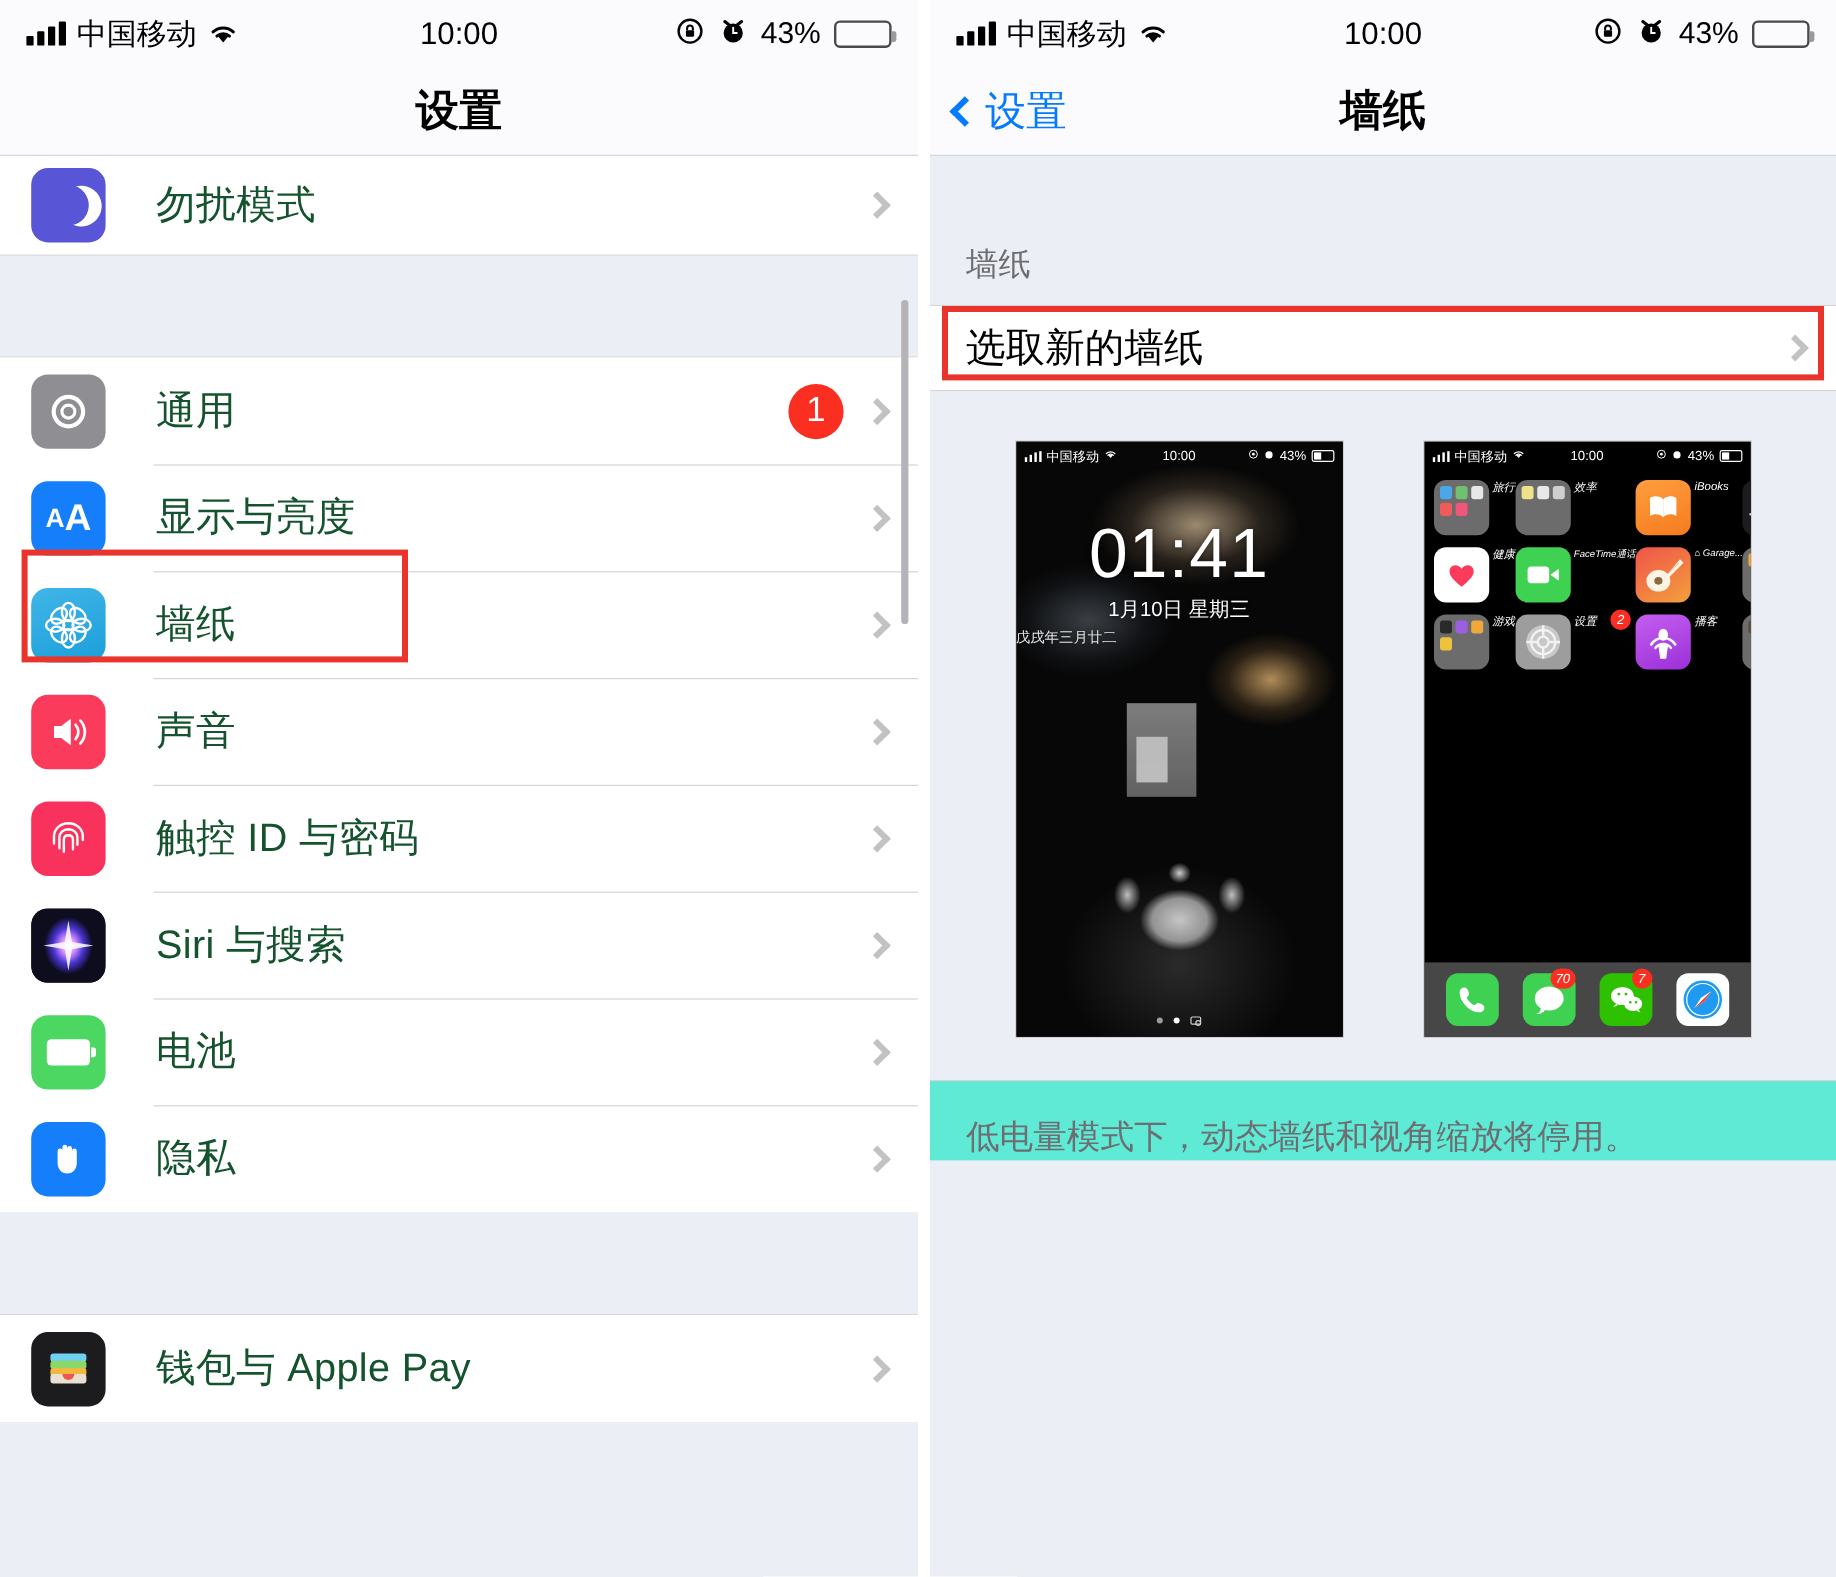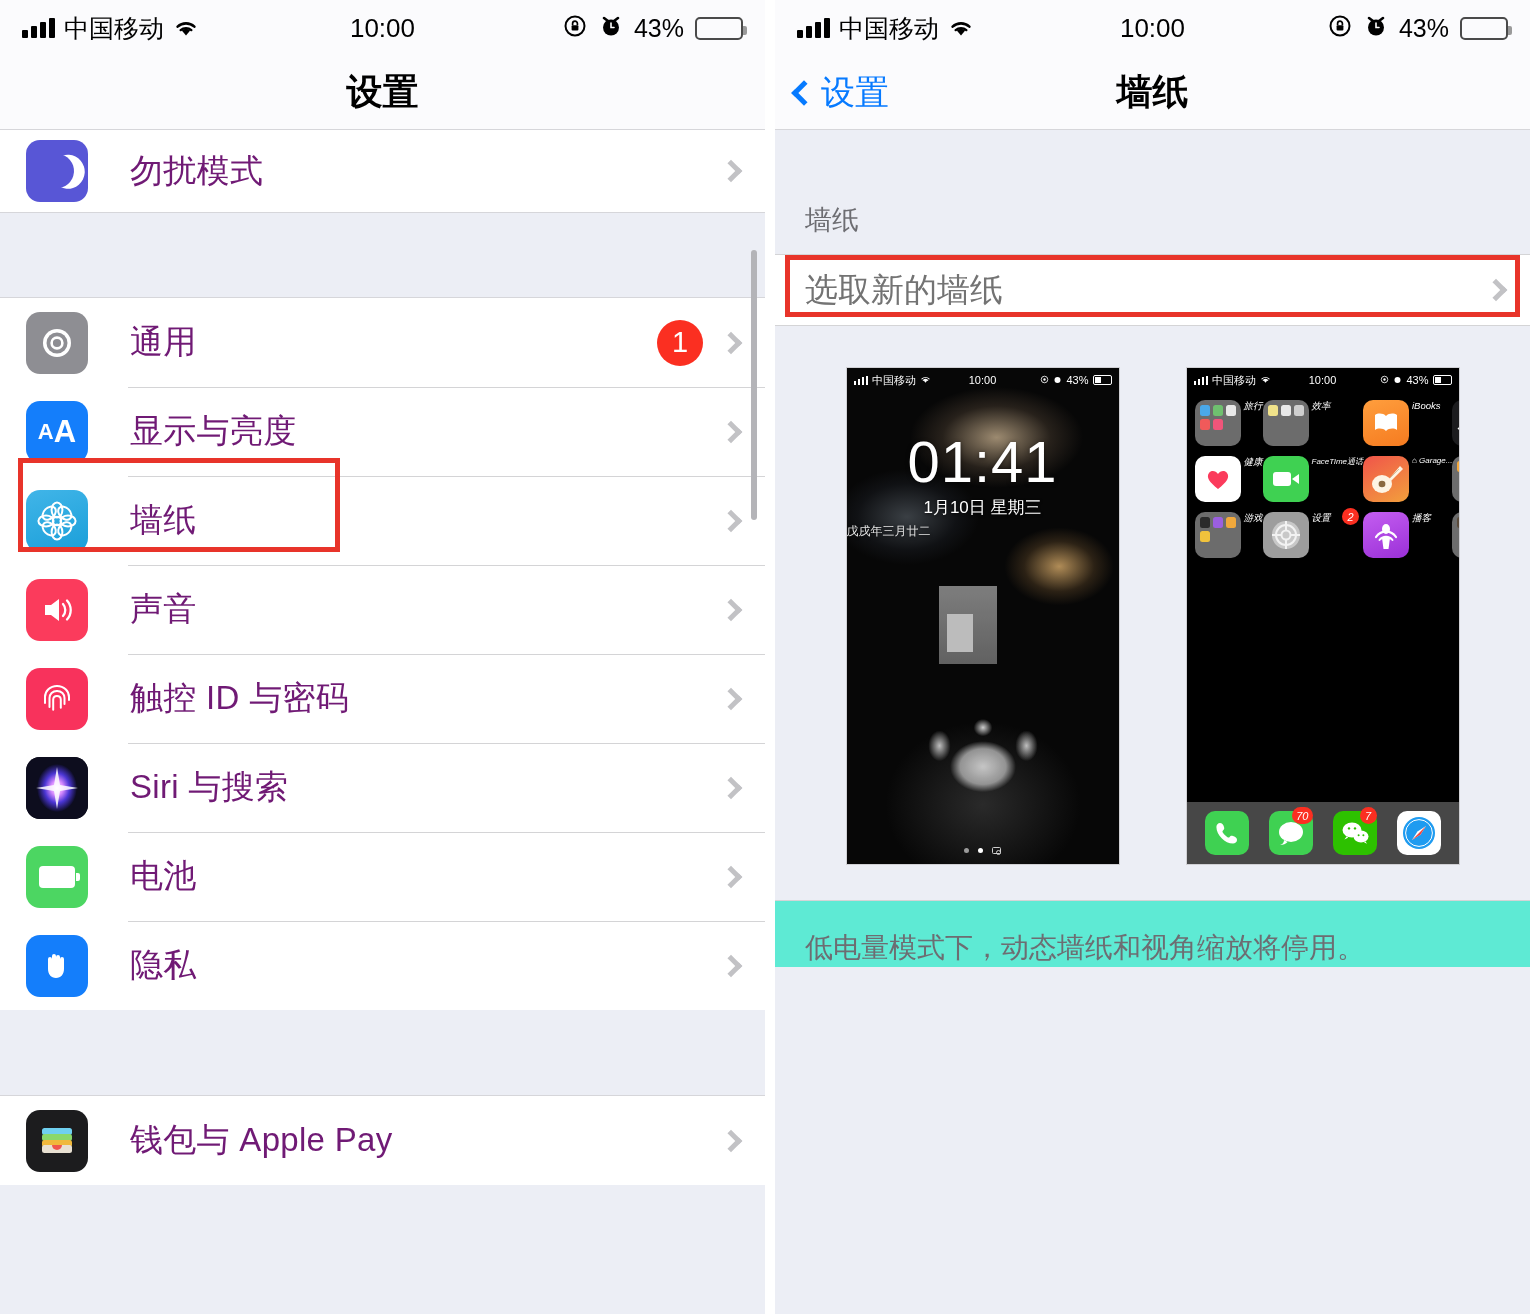--- a/index.html
+++ b/index.html
@@ -85,21 +85,21 @@
   .row + .row::before {
     content:""; position:absolute; left:128px; right:0; top:0;
     height:1px; background:#d4d4d6;
   }
   .icon {
     width:62px; height:62px; border-radius:14px; flex:0 0 62px;
     display:flex; align-items:center; justify-content:center;
     position:relative; overflow:hidden;
   }
   .row-label {
-    margin-left:42px; font-size:33px; color:#701a75; letter-spacing:0.3px;
+    margin-left:42px; font-size:33px; color:#14532d; letter-spacing:0.3px;
   }
   .row-right { margin-left:auto; display:flex; align-items:center; gap:20px; padding-right:26px; }
   .badge {
     min-width:46px; height:46px; border-radius:23px; background:#fb2f21;
     color:#fff; font-size:29px; display:flex; align-items:center;
     justify-content:center; padding:0 12px;
   }
   .chev {
     width:16px; height:16px;
     border-top:5px solid #c2c2c5; border-right:5px solid #c2c2c5;
@@ -140,21 +140,21 @@
   .rp-body { height:1184px; background:#eceef5; position:relative; }
   .rp-spacer { height:72px; }
   .rp-section-hdr {
     font-size:27px; color:#6d6d72; padding:0 0 16px 30px;
   }
   .rp-cell {
     height:72px; background:#fff; display:flex; align-items:center;
     padding:0 26px 0 30px; border-top:1px solid #d4d4d6; border-bottom:1px solid #d4d4d6;
     cursor:pointer;
   }
-  .rp-cell-label { font-size:33px; color:#737373; }
+  .rp-cell-label { font-size:33px; color:#000000; }
   .previews {
     display:flex; gap:68px; justify-content:center;
     padding:42px 0 30px 0; background:#eceef5;
   }
   .prev {
     width:272px; height:496px; background:#000; overflow:hidden;
     position:relative; box-shadow:0 0 0 1px #d0d0d4;
   }
   .prev-sb {
     height:24px; display:flex; align-items:center; padding:0 7px;

